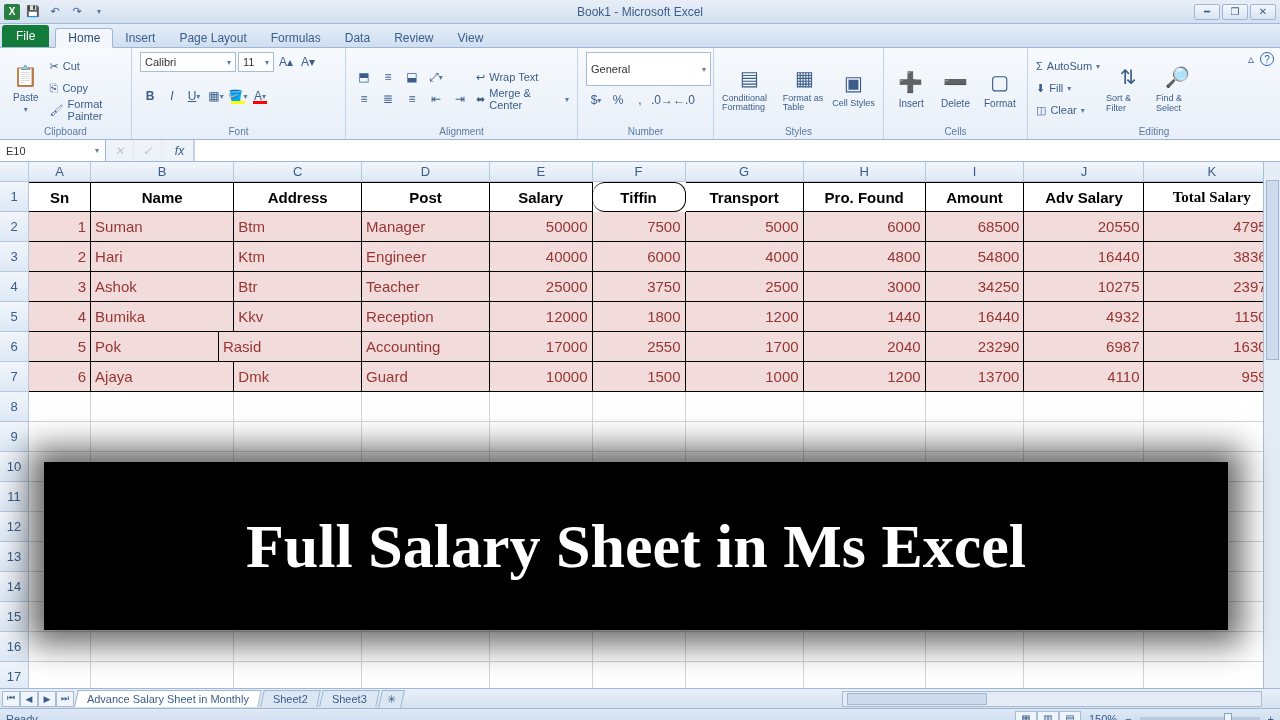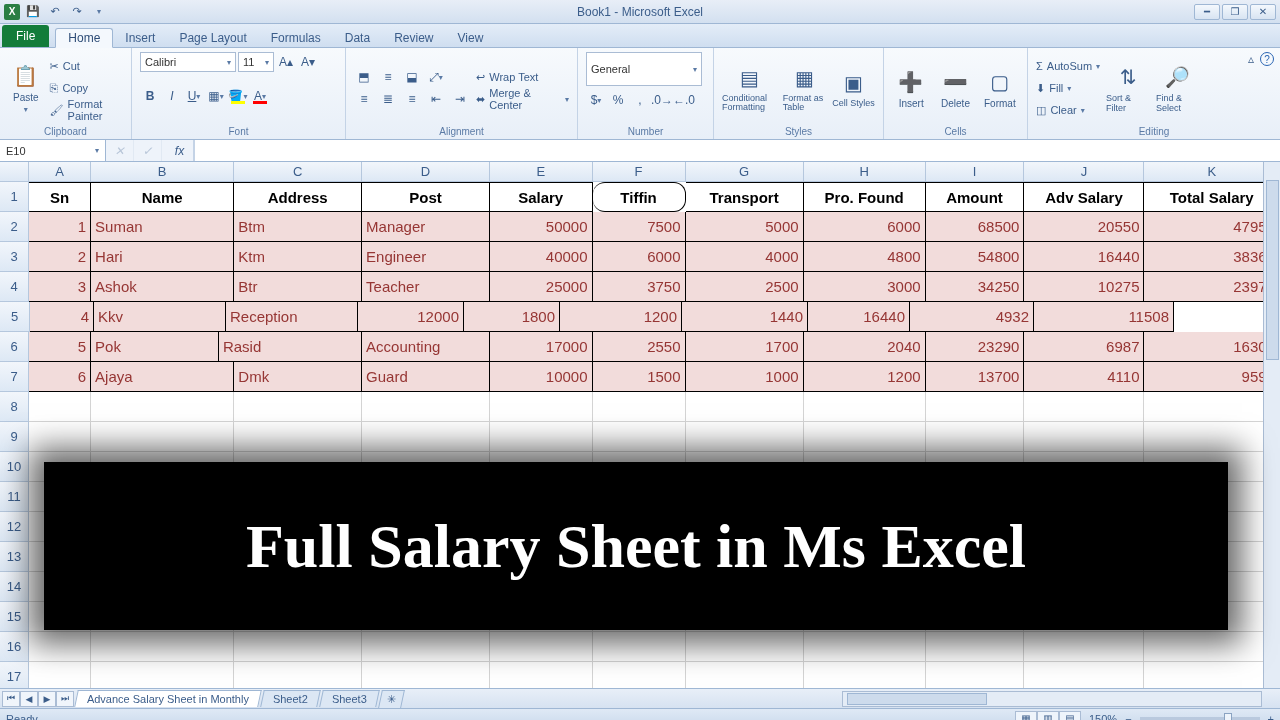--- a/index.html
+++ b/index.html
@@ -26,21 +26,21 @@
 .rgroup .gbody { flex: 1; display: flex; align-items: center; gap: 6px; }
 .rgroup .glabel { text-align: center; font-size: 10px; color: #5a7aa5; padding-top: 2px; }
 .bigbtn { display: flex; flex-direction: column; align-items: center; justify-content: center; width: 44px; gap: 2px; color: #3b5d8a; font-size: 10px; }
 .bigbtn .ico { width: 28px; height: 28px; display: flex; align-items: center; justify-content: center; font-size: 20px; }
 .stackcol { display: flex; flex-direction: column; gap: 2px; font-size: 11px; color: #3b5d8a; }
 .stackcol .row { display: flex; align-items: center; gap: 4px; height: 20px; }
 .fontbox, .sizebox { border: 1px solid #aabcd4; background: #fff; height: 20px; display: inline-flex; align-items: center; padding: 0 4px; font-size: 11px; color: #333; }
 .fontbox { width: 96px; justify-content: space-between; }
 .sizebox { width: 36px; justify-content: space-between; }
 .minibtn { width: 20px; height: 20px; border: 1px solid transparent; display: inline-flex; align-items: center; justify-content: center; font-size: 12px; color: #3b5d8a; }
-.dropdown { border: 1px solid #aabcd4; background: #fff; height: 20px; width: 116px; display: inline-flex; align-items: center; justify-content: space-between; padding: 16px 4px; font-size: 11px; color: #333; }
+.dropdown { border: 1px solid #aabcd4; background: #fff; height: 20px; width: 125px; display: inline-flex; align-items: center; justify-content: space-between; padding: 16px 4px; font-size: 11px; color: #333; }
 .arrow { font-size: 8px; color: #5a7aa5; }
 .ribbon-min { position: absolute; right: 6px; top: 4px; display: flex; gap: 6px; color: #3b5d8a; }
 
 
 .fbar { height: 22px; border-bottom: 1px solid #9fb7d4; display: flex; align-items: stretch; background: #eef3fa; }
 .namebox { width: 106px; border-right: 1px solid #9fb7d4; background: #fff; display: flex; align-items: center; padding: 0 6px; font-size: 11px; color: #333; justify-content: space-between; }
 .fxbtn { width: 28px; display: flex; align-items: center; justify-content: center; font-style: italic; color: #3b5d8a; border-right: 1px solid #c4d3e6; }
 .formula { flex: 1; background: #fff; border-left: 1px solid #c4d3e6; }
 
 
@@ -334,21 +334,21 @@
         <div class="cell colA" style="justify-content:center;">Sn</div>
         <div class="cell colB" style="justify-content:center;">Name</div>
         <div class="cell colC" style="justify-content:center;">Address</div>
         <div class="cell colD" style="justify-content:center;">Post</div>
         <div class="cell colE" style="justify-content:center;">Salary</div>
         <div class="cell colF" style="justify-content:center;border-radius:12px;">Tiffin</div>
         <div class="cell colG" style="justify-content:center;">Transport</div>
         <div class="cell colH" style="justify-content:center;">Pro. Found</div>
         <div class="cell colI" style="justify-content:center;">Amount</div>
         <div class="cell colJ" style="justify-content:center;">Adv Salary</div>
-        <div class="cell colK" style="justify-content:center;">Total Salary</div>
+        <div class="cell colK" style="justify-content:center;font-family:Liberation Serif, serif;">Total Salary</div>
       </div>
       <div class="row datar">
         <div class="rowh">2</div>
         <div class="cell colA num">1</div>
         <div class="cell colB txt">Suman</div>
         <div class="cell colC txt">Btm</div>
         <div class="cell colD txt">Manager</div>
         <div class="cell colE num">50000</div>
         <div class="cell colF num">7500</div>
         <div class="cell colG num">5000</div>
@@ -381,20 +381,21 @@
         <div class="cell colF num">3750</div>
         <div class="cell colG num">2500</div>
         <div class="cell colH num">3000</div>
         <div class="cell colI num">34250</div>
         <div class="cell colJ num">10275</div>
         <div class="cell colK num">23975</div>
       </div>
       <div class="row datar">
         <div class="rowh">5</div>
         <div class="cell colA num">4</div>
+        <div class="cell colB txt">Bumika</div>
         <div class="cell colC txt">Kkv</div>
         <div class="cell colD txt">Reception</div>
         <div class="cell colE num">12000</div>
         <div class="cell colF num">1800</div>
         <div class="cell colG num">1200</div>
         <div class="cell colH num">1440</div>
         <div class="cell colI num">16440</div>
         <div class="cell colJ num">4932</div>
         <div class="cell colK num">11508</div>
       </div>

